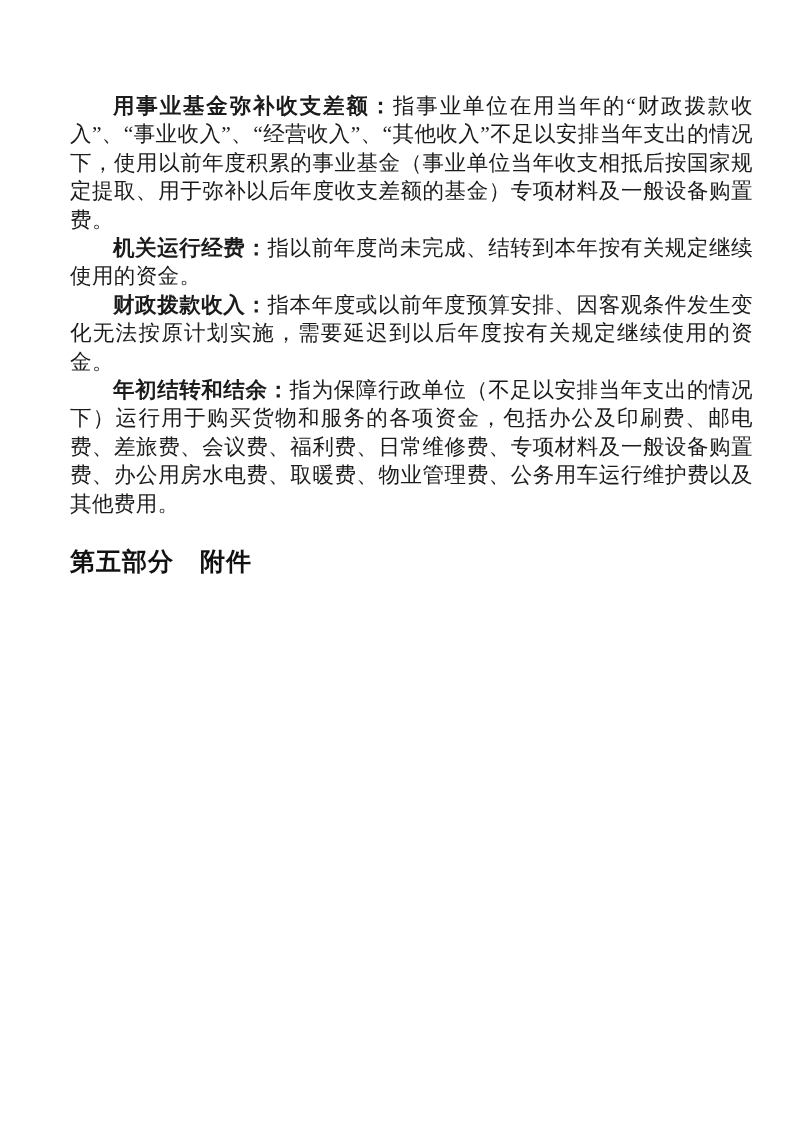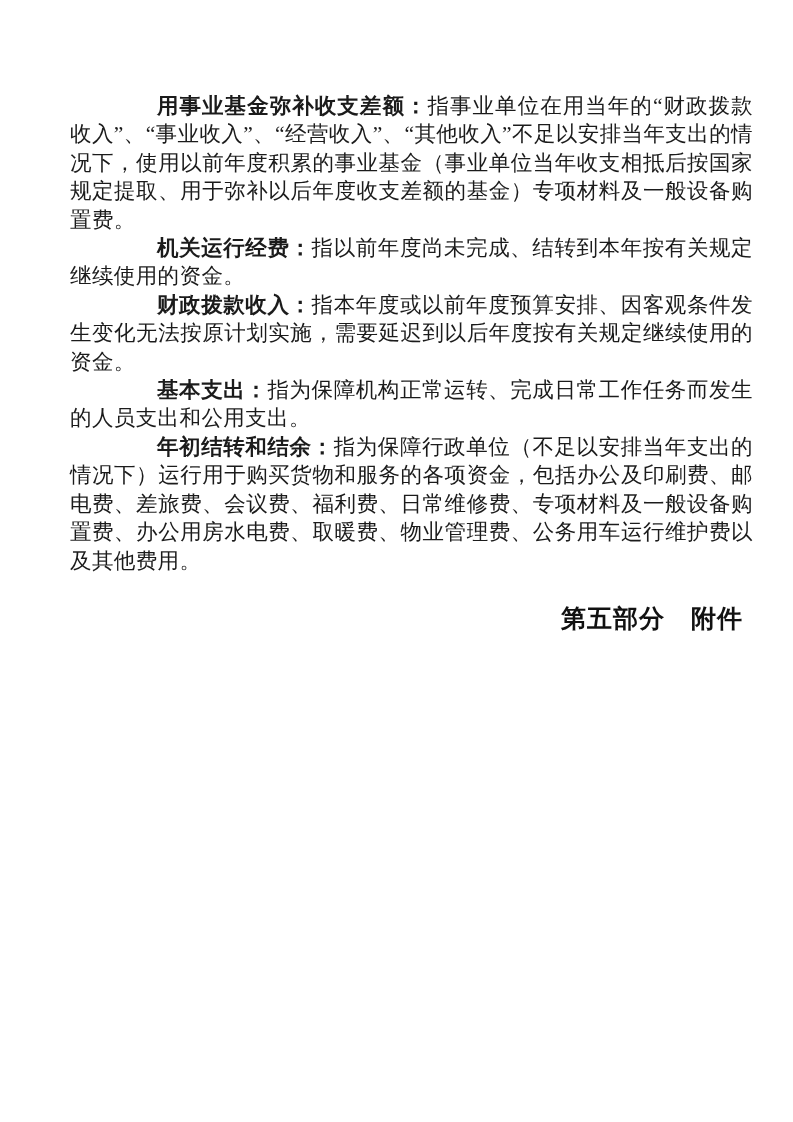--- a/index.html
+++ b/index.html
@@ -23,45 +23,43 @@
     font-size: 21.5px;
     line-height: 28.4px;
     text-align: justify;
     text-justify: inter-ideograph;
     text-indent: 2em;
     letter-spacing: 0.4px;
   }
   .term {
     font-weight: 700;
     font-family: "Liberation Sans", "DejaVu Sans", sans-serif;
-    margin-left: 44px;
   }
   .section-heading {
     margin: 27px 10px 0 0;
-    text-align: right;
+    text-align: left;
     font-size: 25px;
     font-weight: 700;
     letter-spacing: 1px;
     font-family: "Liberation Serif", "DejaVu Serif", serif;
     color: #111111;
   }
 </style>
 </head>
 <body>
 
 <div class="page">
 
   <p class="para"><span class="term">用事业基金弥补收支差额：</span><span>指事业单位在用当年的“财政拨款收入”、“事业收入”、“经营收入”、“其他收入”不足以安排当年支出的情况下，使用以前年度积累的事业基金（事业单位当年收支相抵后按国家规定提取、用于弥补以后年度收支差额的基金）专项材料及一般设备购置费。</span></p>
 
   <p class="para"><span class="term">机关运行经费：</span><span>指以前年度尚未完成、结转到本年按有关规定继续使用的资金。</span></p>
 
 
   <p class="para"><span class="term">财政拨款收入：</span><span>指本年度或以前年度预算安排、因客观条件发生变化无法按原计划实施，需要延迟到以后年度按有关规定继续使用的资金。</span></p>
 
-  <p class="para"><span class="term">基本支出：</span><span>指为保障机构正常运转、完成日常工作任务而发生的人员支出和公用支出。</span></p>
 
 
 
 
   <p class="para"><span class="term">年初结转和结余：</span><span>指为保障行政单位（不足以安排当年支出的情况下）运行用于购买货物和服务的各项资金，包括办公及印刷费、邮电费、差旅费、会议费、福利费、日常维修费、专项材料及一般设备购置费、办公用房水电费、取暖费、物业管理费、公务用车运行维护费以及其他费用。</span></p>
 
   <h2 class="section-heading">第五部分　附件</h2>
 
 </div>
 

